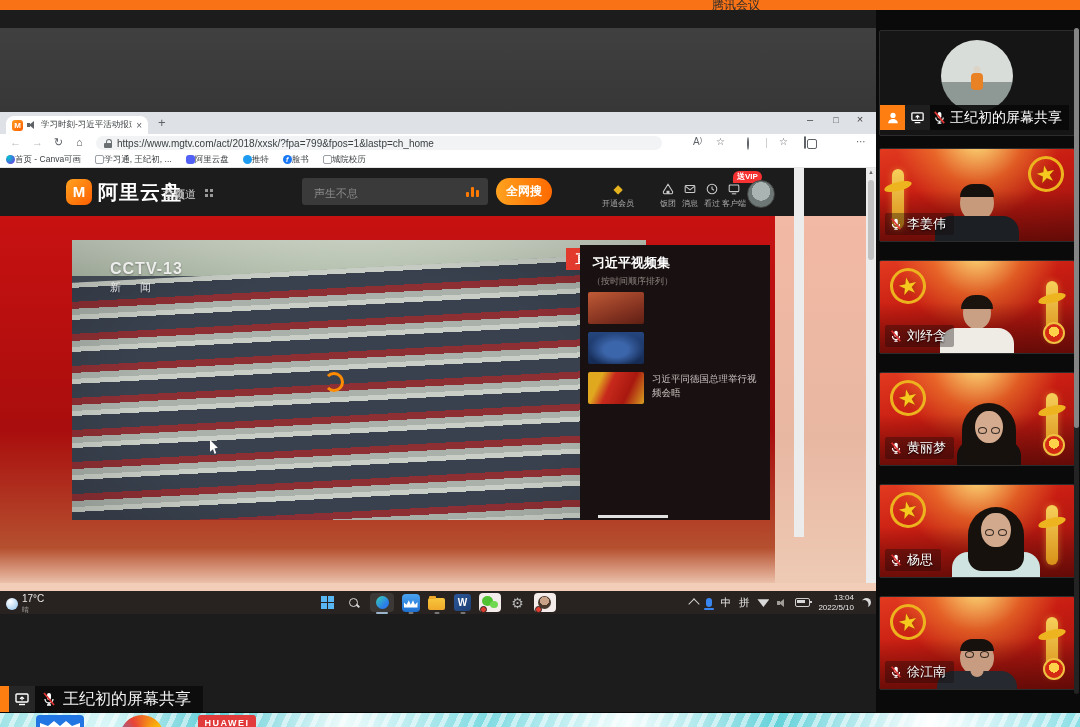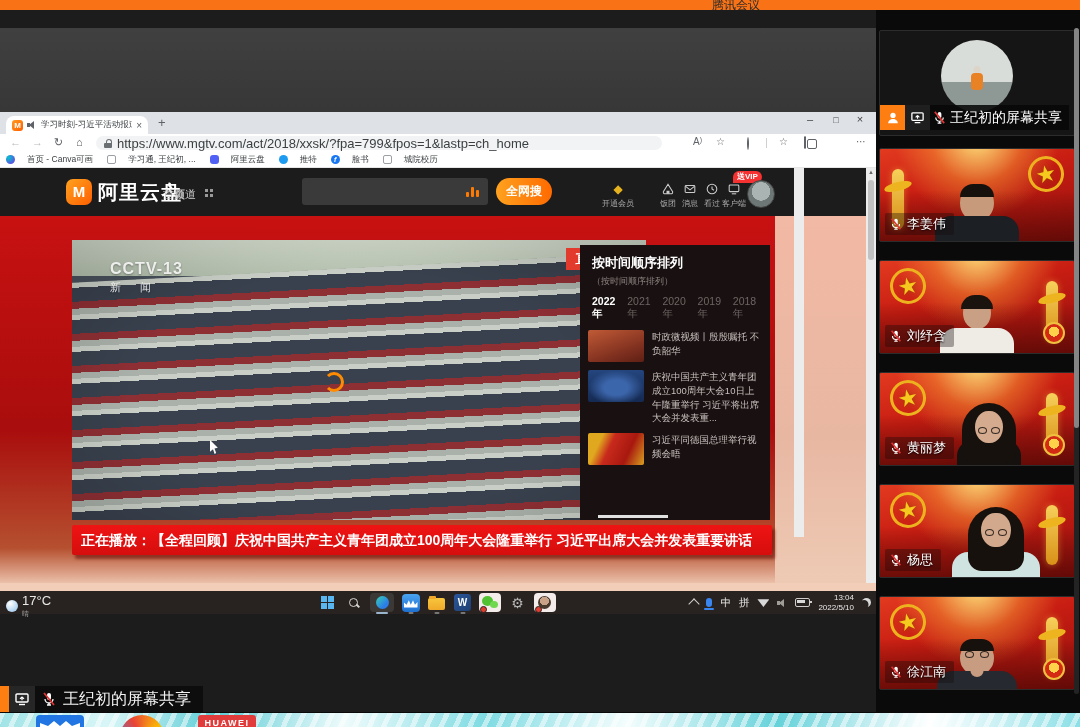--- a/index.html
+++ b/index.html
@@ -31,33 +31,33 @@
 
   
   .toolbar{position:absolute;top:124px;left:0;width:876px;height:18px;background:#fff;border-bottom:1px solid #ececec}
   .nbtn{position:absolute;top:2px;font-size:11px;color:#b6babd}
   .nbtn.en{color:#5f6368}
   .addr{position:absolute;left:96px;top:2px;width:566px;height:14px;background:#f1f3f4;border-radius:8px;
         display:flex;align-items:center;gap:5px;padding:0 8px;box-sizing:border-box}
   .lock{width:8px;height:9px;position:relative;flex:none}
   .lock::before{content:"";position:absolute;bottom:0;left:0;width:8px;height:5px;background:#6a6f73;border-radius:1px}
   .lock::after{content:"";position:absolute;top:0;left:1.5px;width:4px;height:4px;border:1px solid #6a6f73;border-bottom:none;border-radius:3px 3px 0 0}
-  .url{font-size:13px;color:#3c4043;white-space:nowrap;overflow:hidden}
+  .url{font-size:10px;color:#3c4043;white-space:nowrap;overflow:hidden}
   .tbi{position:absolute;top:2px;font-size:10px;color:#5f6368}
   .ra::after{content:")";font-size:7px;vertical-align:top}
   .circ{width:10px;height:10px;border:1.4px solid #5f6368;border-radius:50%;box-sizing:border-box}
   .sep{position:absolute;top:4px;width:1px;height:10px;background:#d0d0d0}
   .coll{width:9px;height:9px;border:1.2px solid #5f6368;border-radius:2px;box-sizing:border-box;position:relative}
   .coll::after{content:"";position:absolute;left:2px;top:2px;width:8px;height:8px;border:1.2px solid #5f6368;border-radius:2px;background:#fff}
   .prof{width:12px;height:12px;border-radius:50%;background:radial-gradient(circle at 50% 35%,#caa287 0 40%,#5a4636 41%)}
 
   
   .bmbar{position:absolute;top:142px;left:0;width:876px;height:16px;background:#fff;border-bottom:1px solid #e6e6e6;
          display:flex;align-items:center;gap:14px;padding-left:6px;box-sizing:border-box}
-  .bm{display:flex;align-items:center;gap:12px;font-size:8.5px;color:#3c4043;white-space:nowrap}
+  .bm{display:flex;align-items:center;gap:0;font-size:8.5px;color:#3c4043;white-space:nowrap}
   .fv{width:9px;height:9px;flex:none;border-radius:2px}
   .fv-canva{border-radius:50%;background:radial-gradient(circle at 30% 30%,#00c4cc,#7d2ae8)}
   .fv-doc{background:#fff;border:1px solid #9aa0a6;box-sizing:border-box}
   .fv-ali{background:#5261f5;border-radius:3px}
   .fv-tw{background:#1d9bf0;border-radius:50%}
   .fv-fb{background:#1877f2;border-radius:50%;color:#fff;font-size:7px;line-height:9px;text-align:center;font-weight:bold}
 
   
   .mgh{position:absolute;top:158px;left:0;width:866px;height:48px;background:#1c1c1c}
   .mg-logo{position:absolute;left:66px;top:11px;width:26px;height:26px;border-radius:7px;
@@ -127,21 +127,21 @@
   .banner{position:absolute;left:72px;top:309px;width:700px;height:30px;background:linear-gradient(180deg,#ef1414,#d60d0d);
           border-radius:2px;color:#fff;font-size:14px;font-weight:bold;line-height:30px;padding-left:9px;box-sizing:border-box;
           white-space:nowrap;overflow:hidden;box-shadow:3px 4px 3px rgba(100,8,4,.55)}
 
   .peach{position:absolute;top:573px;left:0;width:876px;height:8px;background:#f2cdb8}
 
   
   .wtb{position:absolute;top:581px;left:0;width:876px;height:23px;background:#282320}
   .weather{position:absolute;left:6px;top:2px;display:flex;gap:4px;align-items:center}
   .w-icon{width:12px;height:12px;border-radius:50%;background:radial-gradient(circle at 35% 30%,#ffffff,#8fc0ea)}
-  .w-temp{font-size:13px;color:#e8e8e8;line-height:1.2}
+  .w-temp{font-size:10px;color:#e8e8e8;line-height:1.2}
   .w-desc{font-size:7px;color:#9a9a9a}
   .tb-center{position:absolute;left:318px;top:2px;display:flex;gap:7px;align-items:center;height:19px}
   .tbic{position:relative;width:19px;height:19px;display:flex;align-items:center;justify-content:center;flex:none}
   .win-logo{width:13px;height:13px;display:grid;grid-template-columns:6px 6px;grid-gap:1px}
   .win-logo i{background:#58b7f0;width:6px;height:6px}
   .srch{width:9px;height:9px;border:1.6px solid #d8d8d8;border-radius:50%;position:relative;box-sizing:border-box}
   .srch::after{content:"";position:absolute;left:6px;top:6px;width:4px;height:1.6px;background:#d8d8d8;transform:rotate(45deg)}
   .edge-tile{width:24px;height:19px;background:#3c3835;border-radius:4px}
   .edge-ball{width:13px;height:13px;border-radius:50%;background:linear-gradient(135deg,#37d1b2,#2b7de9 70%)}
   .blue-app{width:18px;height:18px;border-radius:4px;background:linear-gradient(180deg,#4aa3f0,#1e6fd0);position:relative}
@@ -321,20 +321,21 @@
       </span>
   </div>
 
   <div class="mgh">
     <div class="mg-logo">M</div>
     <div class="mg-name">阿里云盘</div>
     <span class="mg-nav" style="left:163px">首页</span>
     <span class="mg-nav" style="left:174px">频道</span>
     <span class="grid-ic"></span>
     <div class="mg-search">
+      <input placeholder="声生不息" style="">
       <span class="bars">
           <span></span>
           <span></span>
           <span></span>
         </span>
     </div>
     <div class="mg-btn">全网搜</div>
     <div class="hm hm-vip" style="left:596px">
       <div class="ic">◆</div>
       <div>开通会员</div>
@@ -389,46 +390,36 @@
       <div class="wm">
         <div class="wm1">CCTV-13</div>
         <div class="wm2">新 闻</div>
       </div>
       <div class="live">直 播</div>
       <div class="loader"></div>
       <div class="cursor"></div>
     </div>
 
     <div class="playlist">
-      <div class="pl-title">按时间顺序排列</div>
+      <div class="pl-title">习近平视频集</div>
       <div class="pl-sub">（按时间顺序排列）</div>
-      <div class="pl-years">
-        <span class="on">2022年</span>
-        <span>2021年</span>
-        <span>2020年</span>
-        <span>2019年</span>
-        <span>2018年</span>
-      </div>
       <div class="pl-item">
         <div class="thumb th1"></div>
-        <div class="pl-txt">时政微视频丨殷殷嘱托 不负韶华</div>
       </div>
       <div class="pl-item">
         <div class="thumb th3"></div>
-        <div class="pl-txt">庆祝中国共产主义青年团成立100周年大会10日上午隆重举行 习近平将出席大会并发表重...</div>
       </div>
       <div class="pl-item">
         <div class="thumb th4"></div>
         <div class="pl-txt">习近平同德国总理举行视频会晤</div>
       </div>
 
       <div class="pl-hthumb"></div>
     </div>
 
-    <div class="banner">正在播放：【全程回顾】庆祝中国共产主义青年团成立100周年大会隆重举行 习近平出席大会并发表重要讲话</div>
 
     <div class="pg-scroll" style="left:794px;top:-48px;height:369px"></div>
   </div>
 
   <div class="pg-scroll">
     <span class="pg-arrow">▲</span>
     <div class="pg-thumb"></div>
   </div>
 
   <div class="peach"></div>

